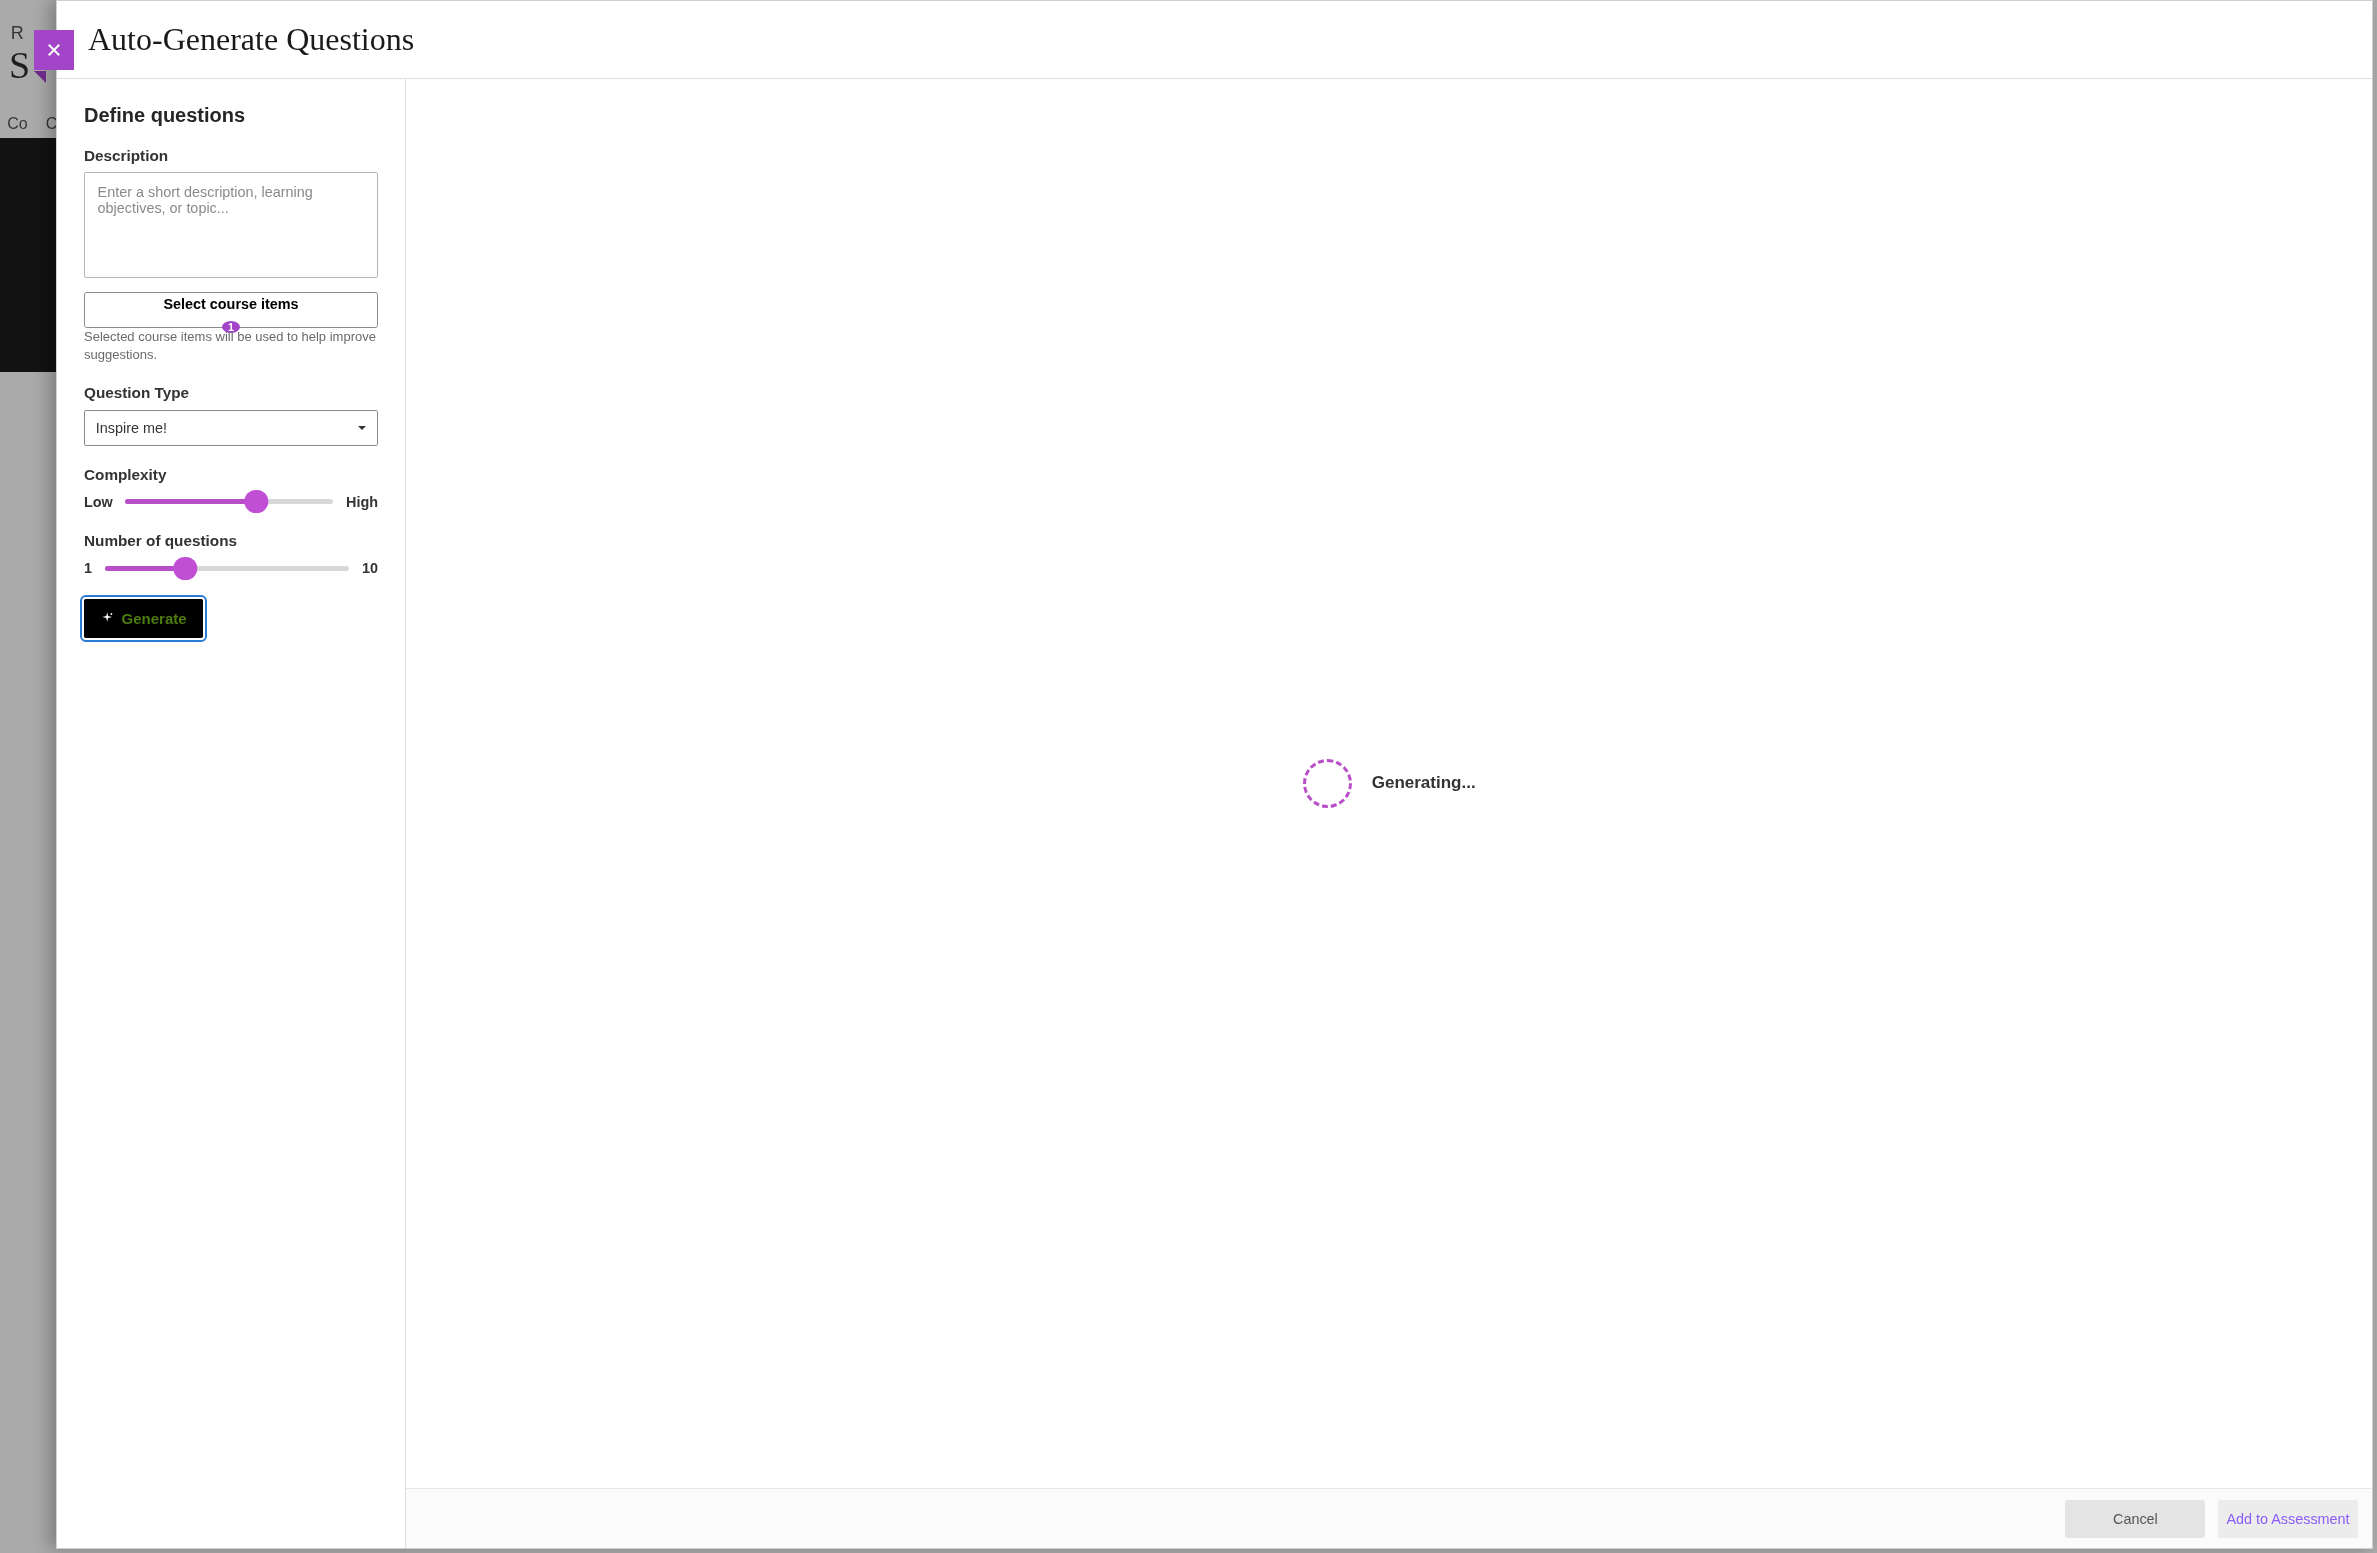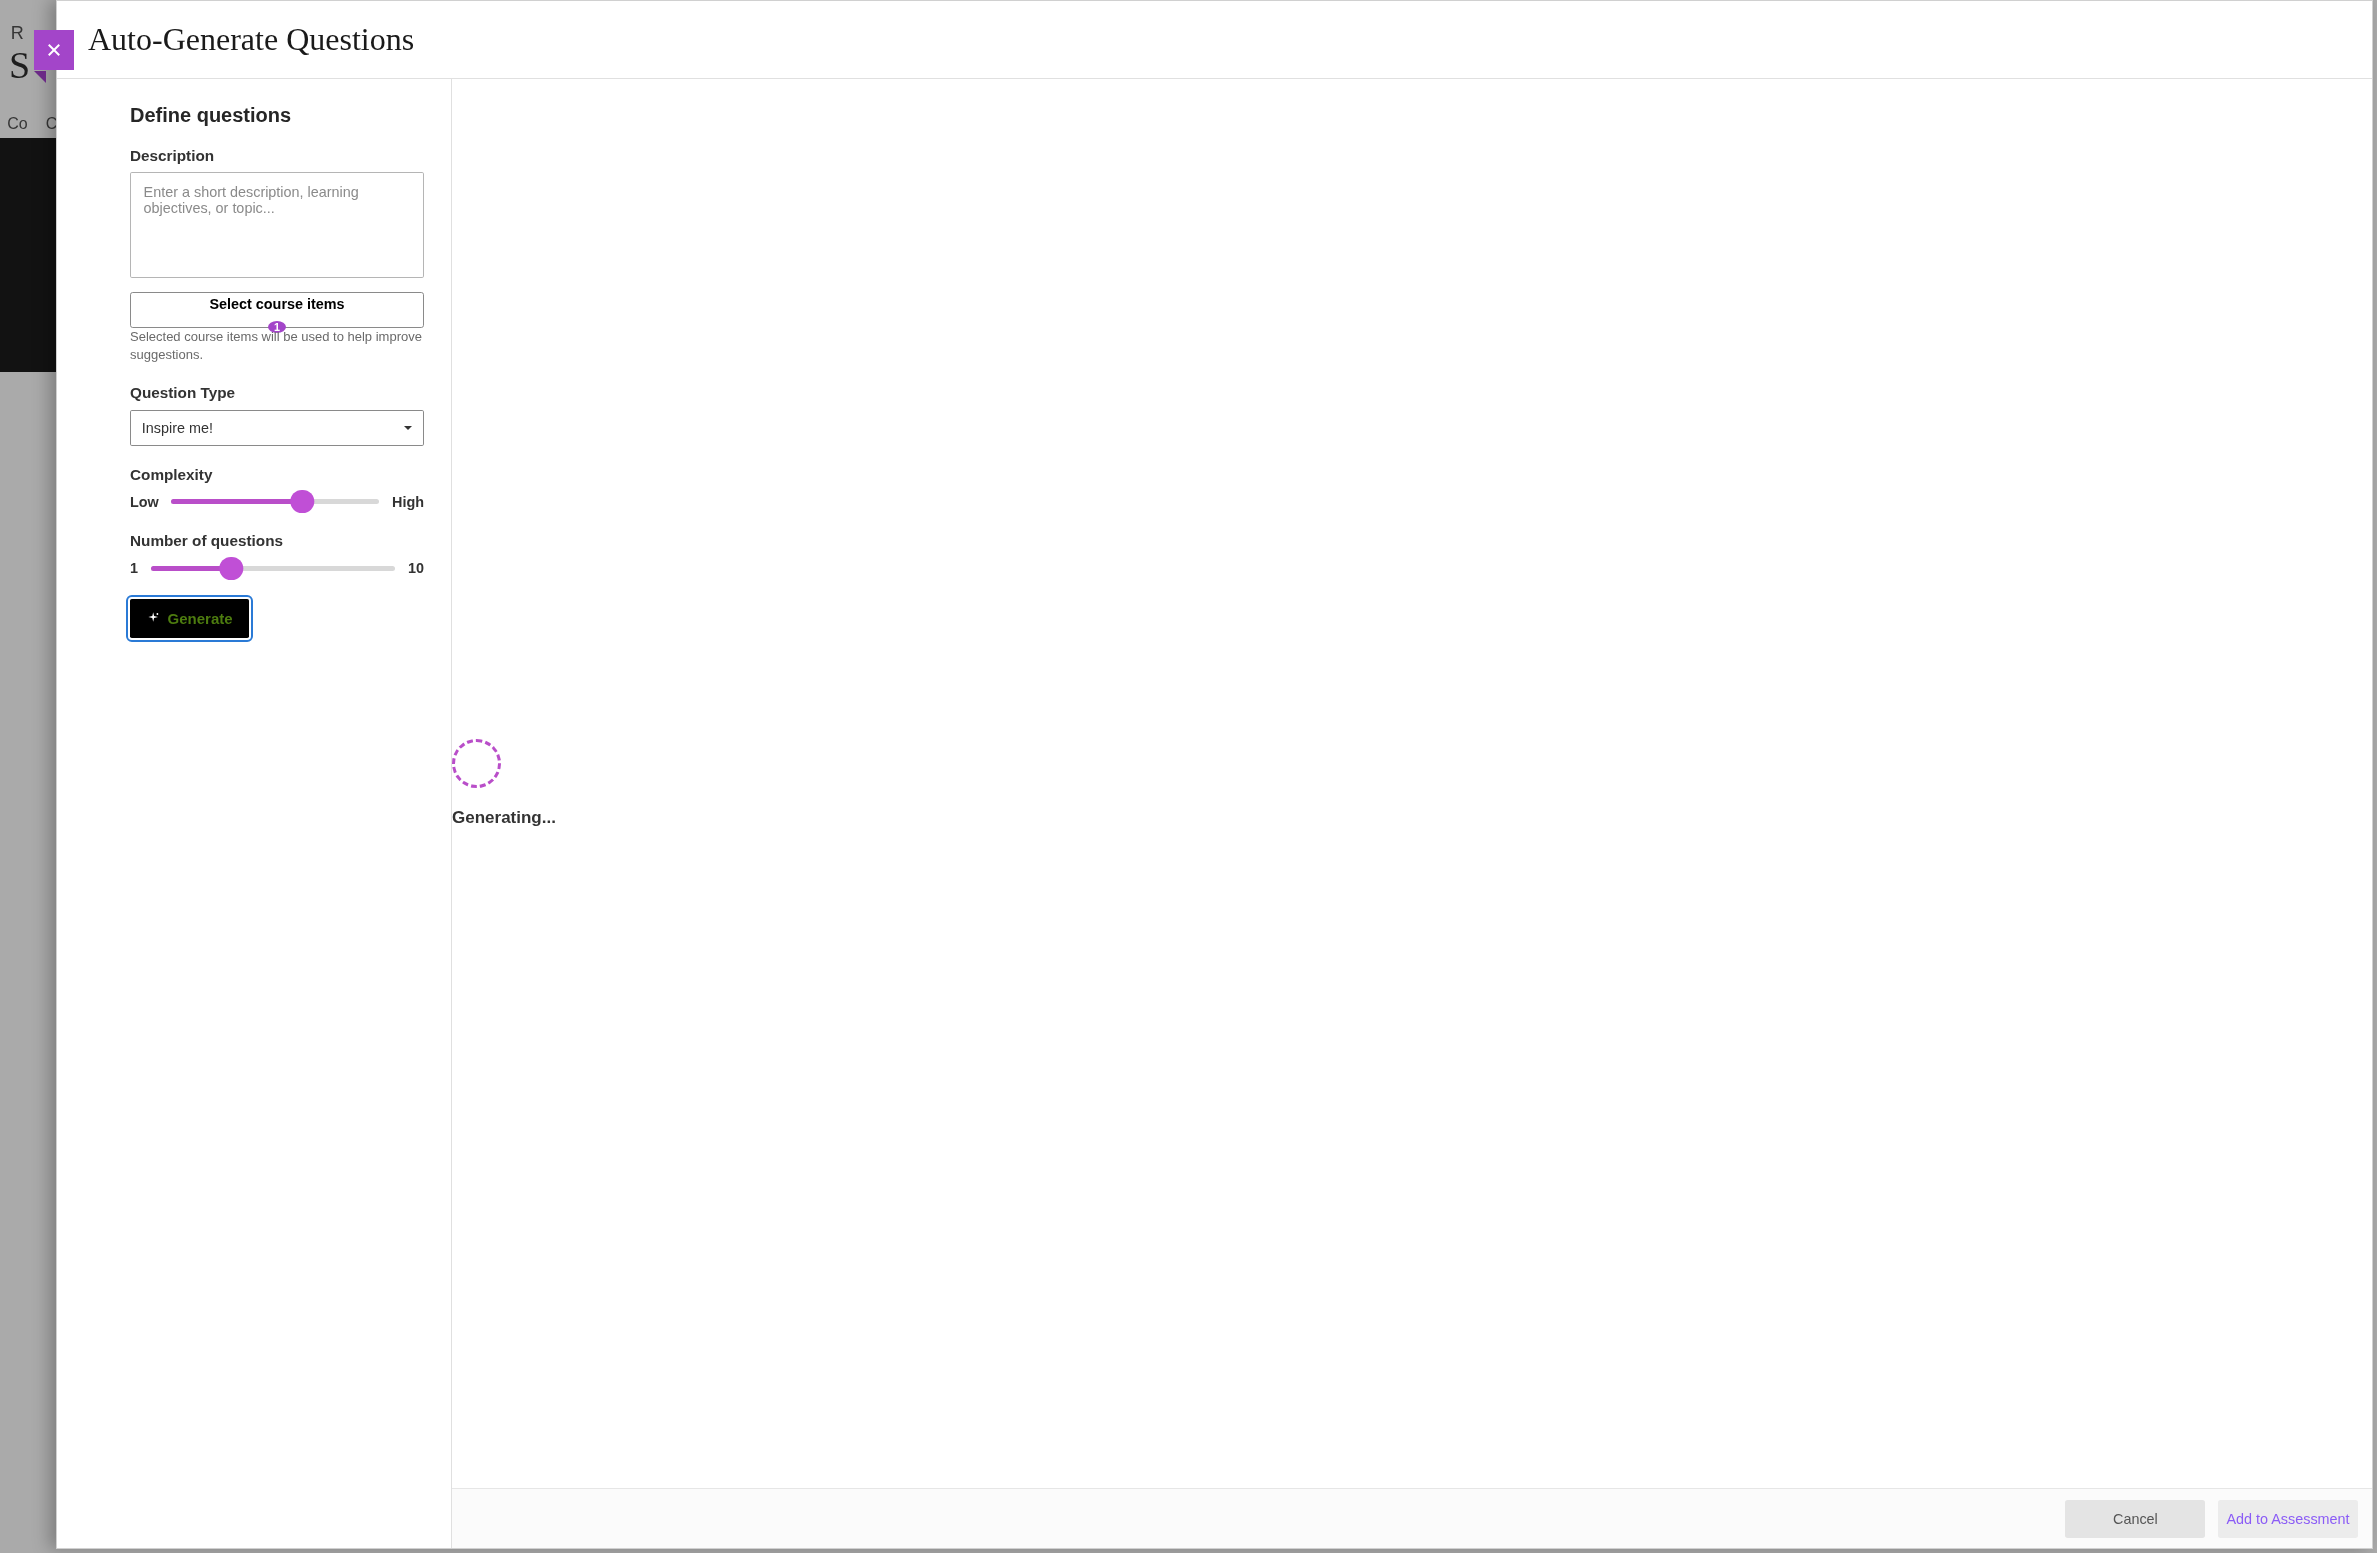--- a/index.html
+++ b/index.html
@@ -82,21 +82,20 @@
     font-size: 32px;
     font-weight: 400;
     color: #1a1a1a;
   }
 
   
   .panel-body {
     flex: 1;
     display: flex;
     min-height: 0;
-    padding-left: 46px;
   }
 
   .left-col {
     width: 349px;
     flex-shrink: 0;
     border-right: 0.9px solid #e0e0e0;
     padding: 25px 27px 18px 27px;
     overflow-y: auto;
   }
 
@@ -210,23 +209,23 @@
   
   .right-col {
     flex: 1;
     display: flex;
     flex-direction: column;
     min-height: 0;
   }
   .right-content {
     flex: 1;
     display: flex;
-    align-items: flex-start;
+    align-items: center;
     justify-content: center;
-    flex-direction: column;
+    flex-direction: row;
     gap: 20px;
   }
   .spinner {
     width: 49px; height: 49px;
     border-radius: 50%;
     border: 3.6px dashed #b94ec9;
     animation: spin 1.4s linear infinite;
   }
   @keyframes spin { to { transform: rotate(360deg); } }
   .generating-text { font-size: 17px; font-weight: 600; color: #333; }

